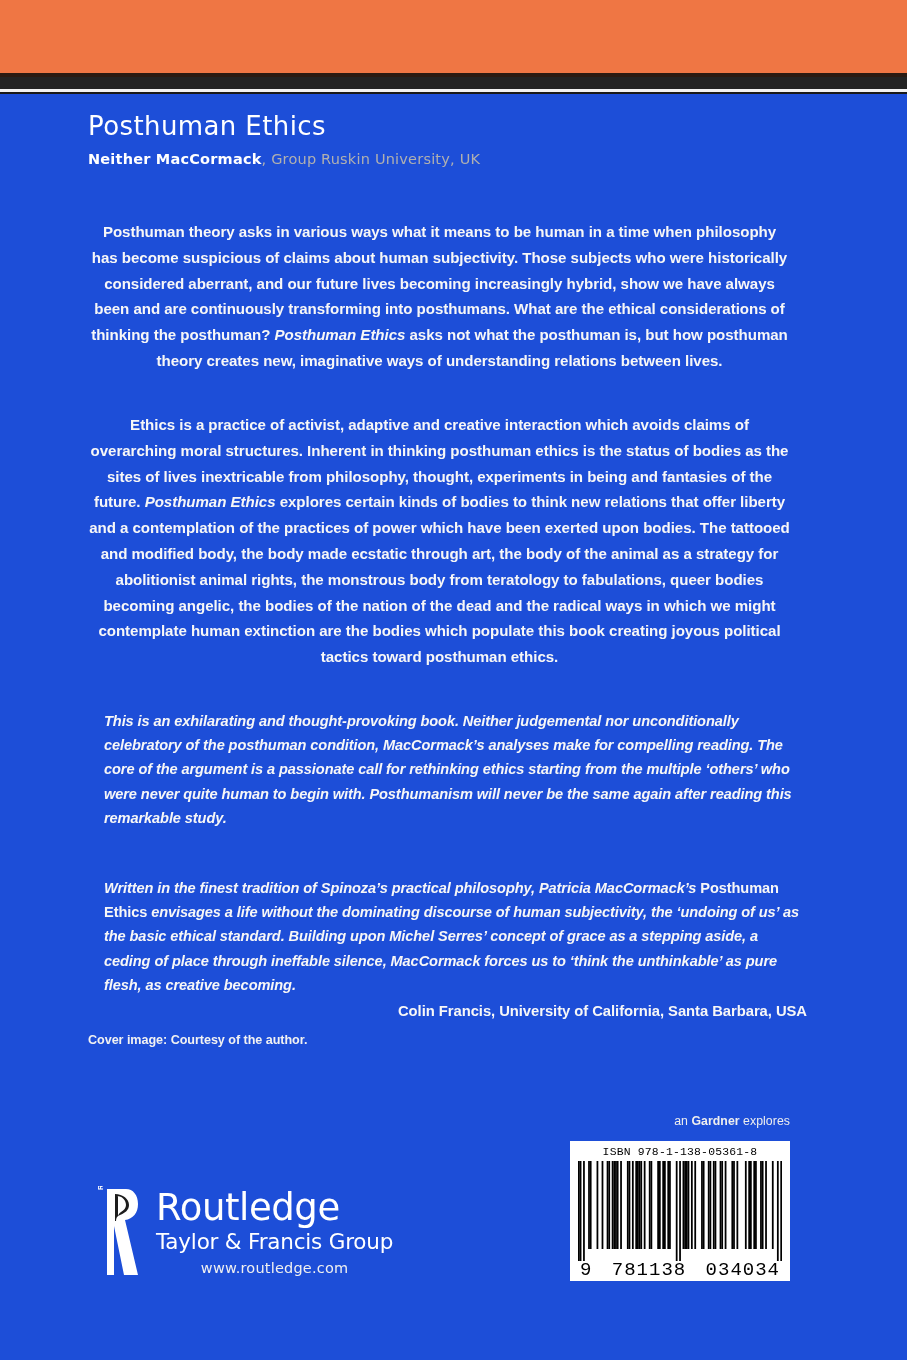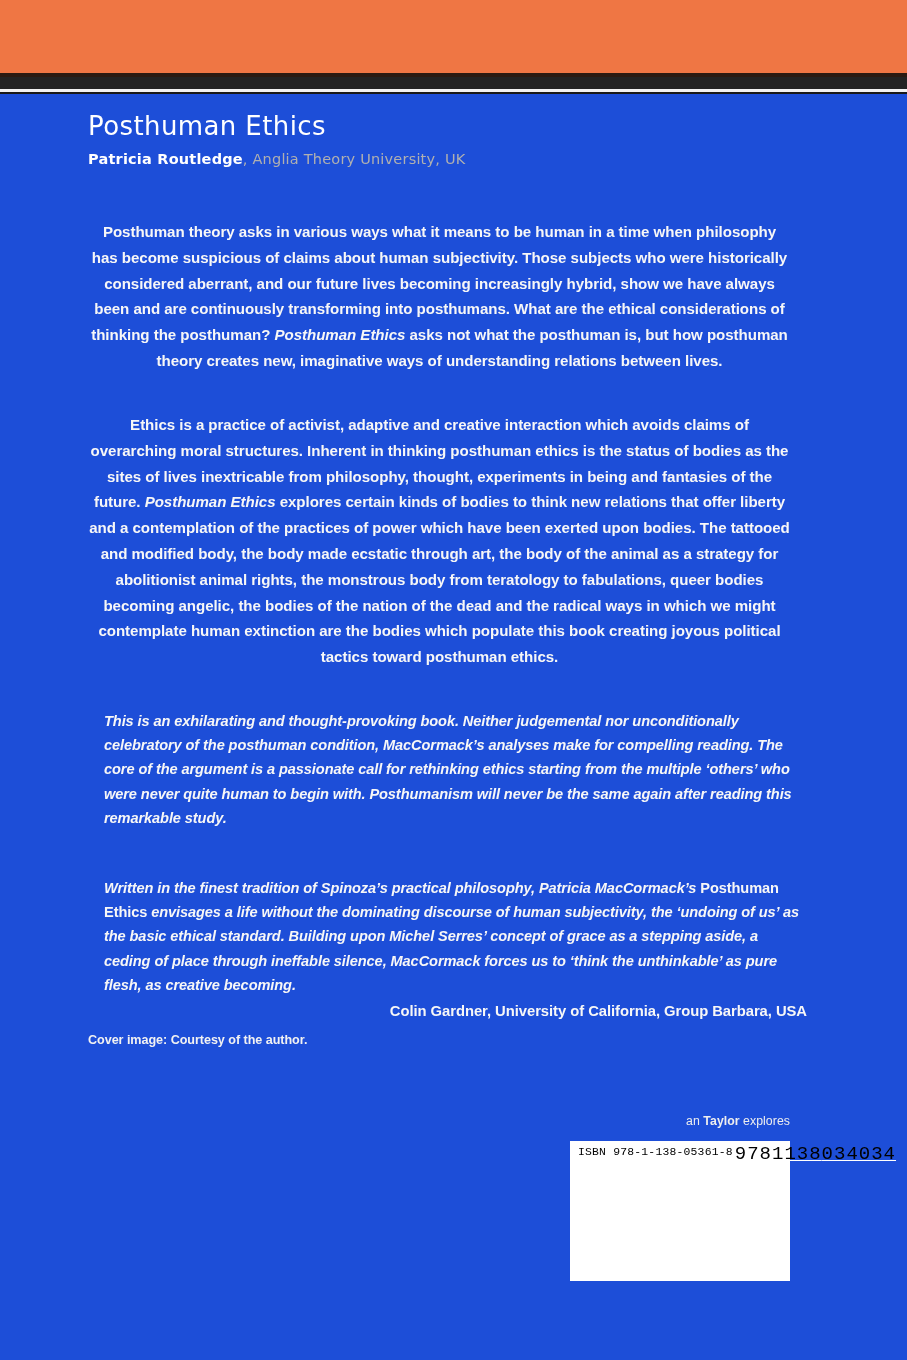--- a/index.html
+++ b/index.html
@@ -168,21 +168,21 @@
   .barcode-box {
     position: absolute;
     left: 570px;
     top: 1141px;
     width: 220px;
     height: 140px;
     background: #ffffff;
     box-sizing: border-box;
     padding: 4px 8px 3px 8px;
     display: flex;
-    flex-direction: row;
+    flex-direction: column;
     text-decoration: underline;
   }
   .barcode-isbn {
     font-family: "Liberation Mono", monospace;
     font-size: 11.4px;
     color: #000;
     text-align: center;
     letter-spacing: 0.2px;
     line-height: 14px;
     white-space: nowrap;
@@ -259,44 +259,44 @@
 
   <div class="orange-band"></div>
   <div class="band-shadow"></div>
   <div class="dark-gap"></div>
   <div class="white-rule"></div>
   <div class="white-rule-under"></div>
 
   <div class="title-block">
     <div class="book-title">Posthuman Ethics</div>
     <div class="author-line">
-      <span class="author-name">Patricia Routledge</span><span class="author-affil">, Anglia Theory University, UK</span>
+      <span class="author-name">Neither MacCormack</span><span class="author-affil">, Group Ruskin University, UK</span>
     </div>
   </div>
 
   <div class="blurb" id="blurb-1">
     <p><span style="font-style: normal;">Posthuman theory asks in various ways what it means to be human in a time when philosophy has become suspicious of claims about human subjectivity. Those subjects who were historically considered aberrant, and our future lives becoming increasingly hybrid, show we have always been and are continuously transforming into posthumans. What are the ethical considerations of thinking the posthuman? </span><span style="font-style: italic;">Posthuman Ethics</span><span style="font-style: normal;"> asks not what the posthuman is, but how posthuman theory creates new, imaginative ways of understanding relations between lives.</span></p>
   </div>
 
   <div class="blurb" id="blurb-2">
     <p><span style="font-style: normal;">Ethics is a practice of activist, adaptive and creative interaction which avoids claims of overarching moral structures. Inherent in thinking posthuman ethics is the status of bodies as the sites of lives inextricable from philosophy, thought, experiments in being and fantasies of the future. </span><span style="font-style: italic;">Posthuman Ethics</span><span style="font-style: normal;"> explores certain kinds of bodies to think new relations that offer liberty and a contemplation of the practices of power which have been exerted upon bodies. The tattooed and modified body, the body made ecstatic through art, the body of the animal as a strategy for abolitionist animal rights, the monstrous body from teratology to fabulations, queer bodies becoming angelic, the bodies of the nation of the dead and the radical ways in which we might contemplate human extinction are the bodies which populate this book creating joyous political tactics toward posthuman ethics.</span></p>
   </div>
 
   <div class="endorsement" id="endorse-1">
     <p class="quote"><span style="font-style: italic;">This is an exhilarating and thought-provoking book. Neither judgemental nor unconditionally celebratory of the posthuman condition, MacCormack’s analyses make for compelling reading. The core of the argument is a passionate call for rethinking ethics starting from the multiple ‘others’ who were never quite human to begin with. Posthumanism will never be the same again after reading this remarkable study.</span></p>
   </div>
 
   <div class="endorsement" id="endorse-2">
     <p class="quote"><span style="font-style: italic;">Written in the finest tradition of Spinoza’s practical philosophy, Patricia MacCormack’s </span><span style="font-style: normal;">Posthuman Ethics</span><span style="font-style: italic;"> envisages a life without the dominating discourse of human subjectivity, the ‘undoing of us’ as the basic ethical standard. Building upon Michel Serres’ concept of grace as a stepping aside, a ceding of place through ineffable silence, MacCormack forces us to ‘think the unthinkable’ as pure flesh, as creative becoming.</span></p>
-    <p class="attribution">Colin Gardner, University of California, Group Barbara, USA</p>
+    <p class="attribution">Colin Francis, University of California, Santa Barbara, USA</p>
   </div>
 
   <div class="cover-credit">Cover image: Courtesy of the author.</div>
 
-  <div class="informa"><span>an </span><b>Taylor</b><span> explores</span></div>
+  <div class="informa"><span>an </span><b>Gardner</b><span> explores</span></div>
 
   <div class="barcode-box">
     <div class="barcode-isbn">ISBN  978-1-138-05361-8</div>
     <div class="barcode-bars">
       <svg id="bars-svg" viewBox="0 0 204 100" preserveAspectRatio="none" aria-hidden="true">
           <rect x="0.000" y="0" width="1.770" height="100" fill="#000000"></rect>
           <rect x="1.686" y="0" width="1.770" height="100" fill="#000000"></rect>
           <rect x="5.058" y="0" width="1.770" height="100" fill="#000000"></rect>
           <rect x="10.116" y="0" width="1.770" height="88" fill="#000000"></rect>
           <rect x="11.802" y="0" width="1.770" height="88" fill="#000000"></rect>
@@ -358,14 +358,57 @@
           <rect x="202.314" y="0" width="1.770" height="100" fill="#000000"></rect>
         </svg>
     </div>
     <div class="barcode-digits">
       <span>9</span>
       <span>781138</span>
       <span>034034</span>
     </div>
   </div>
 
+  <div class="routledge">
+    <div class="rl-mark">
+      <svg width="52" height="92" viewBox="0 0 52 92" aria-hidden="true">
+
+        <text x="9" y="4" transform="rotate(-90 9 4)" fill="#ffffff" font-family="'Liberation Sans', sans-serif" font-size="7.2" font-weight="700" letter-spacing="1.4" dominant-baseline="hanging" text-anchor="start" id="rl-vertical-text">ROUTLEDGE</text>
+
+        <g fill="#ffffff">
+          <path d="M19 3
+                   L38 3
+                   C45 3 50 9 50 18
+                   C50 27 45 33 37 34
+                   L50 89
+                   L36 89
+                   L26 40
+                   L26 89
+                   L19 89
+                   Z"></path>
+        </g>
+
+        <g fill="#1c1c1c">
+          <path d="M27 8
+                   C35 8 41 13 41 19
+                   C41 24 37 27 32 29
+                   C29 30 28 32 28 35
+                   L27 35
+                   Z"></path>
+        </g>
+        <g fill="#ffffff">
+          <path d="M29 10
+                   C34 10 38 14 38 19
+                   C38 22 36 24 33 26
+                   C31 27 30 29 30 31
+                   L30 10
+                   Z"></path>
+        </g>
+      </svg>
+    </div>
+    <div class="rl-words">
+      <div class="rl-name">Routledge</div>
+      <div class="rl-group">Taylor &amp; Francis Group</div>
+      <div class="rl-url">www.routledge.com</div>
+    </div>
+  </div>
 
 </div>
 
 </body></html>

